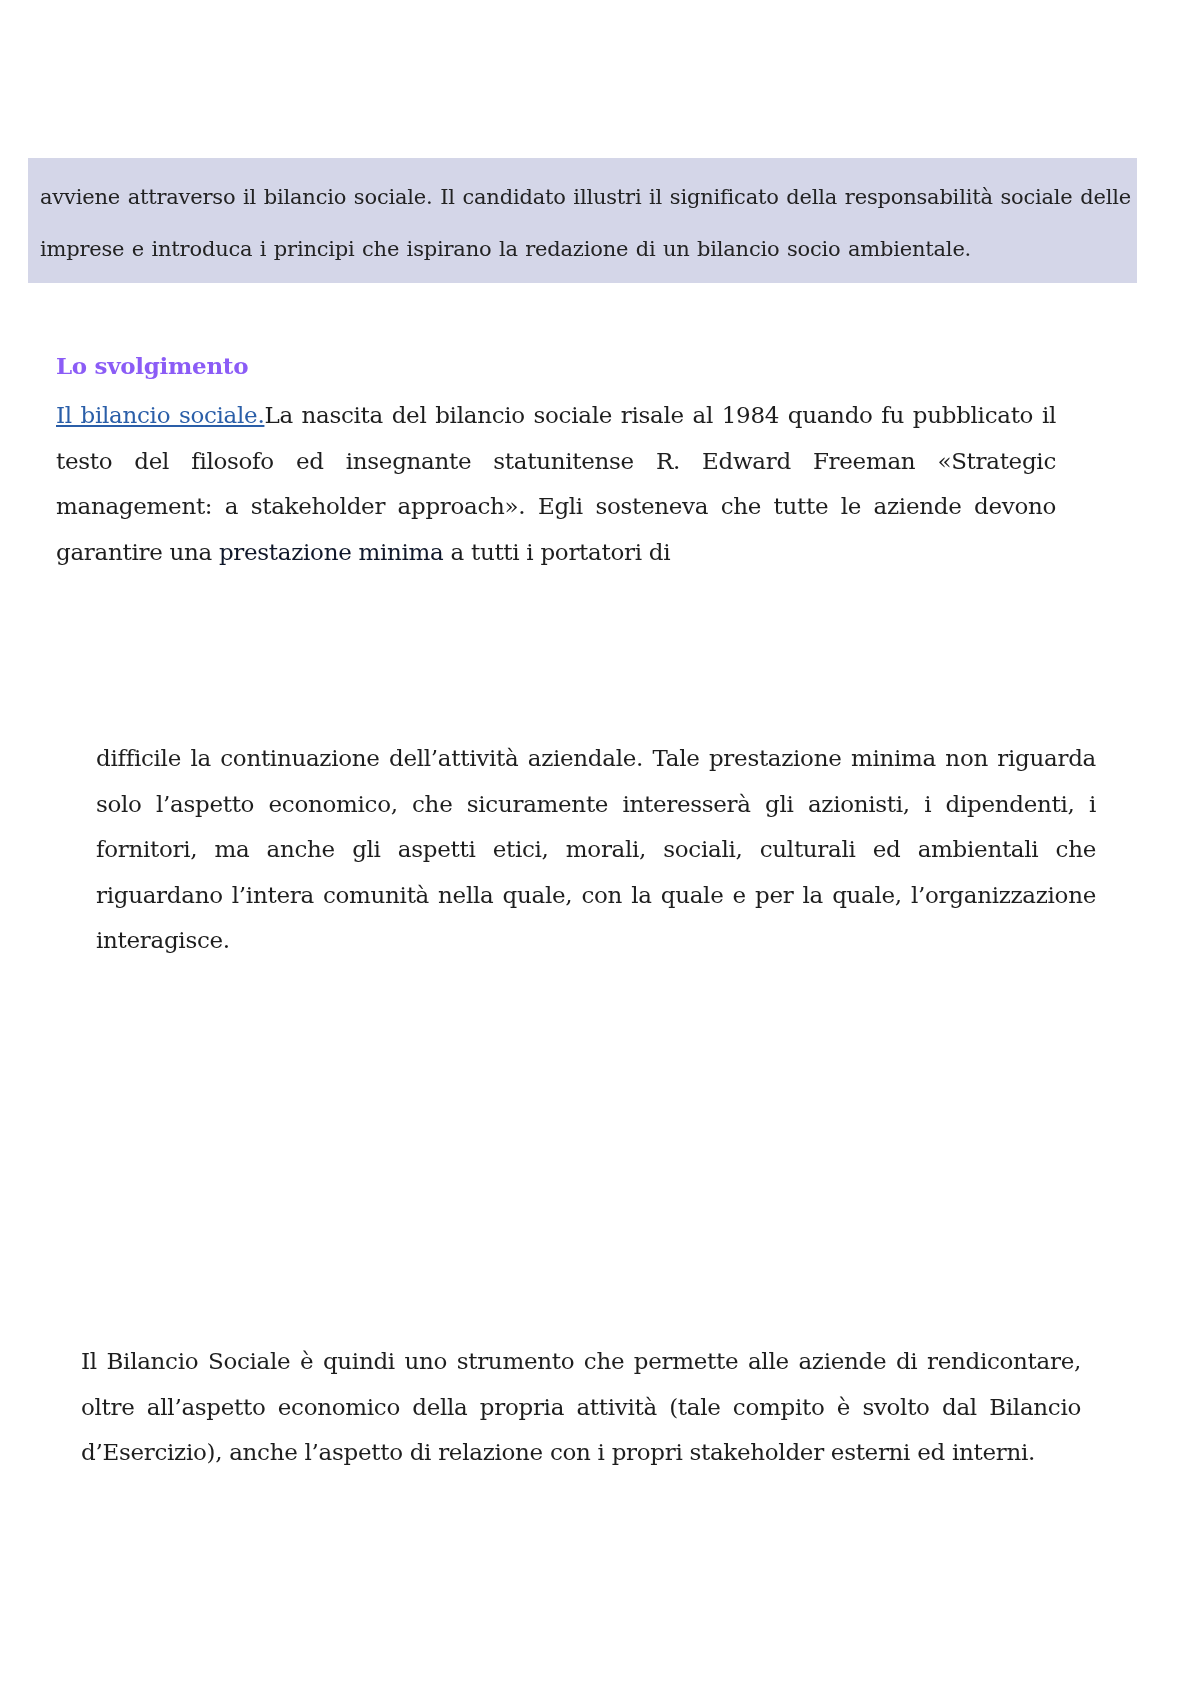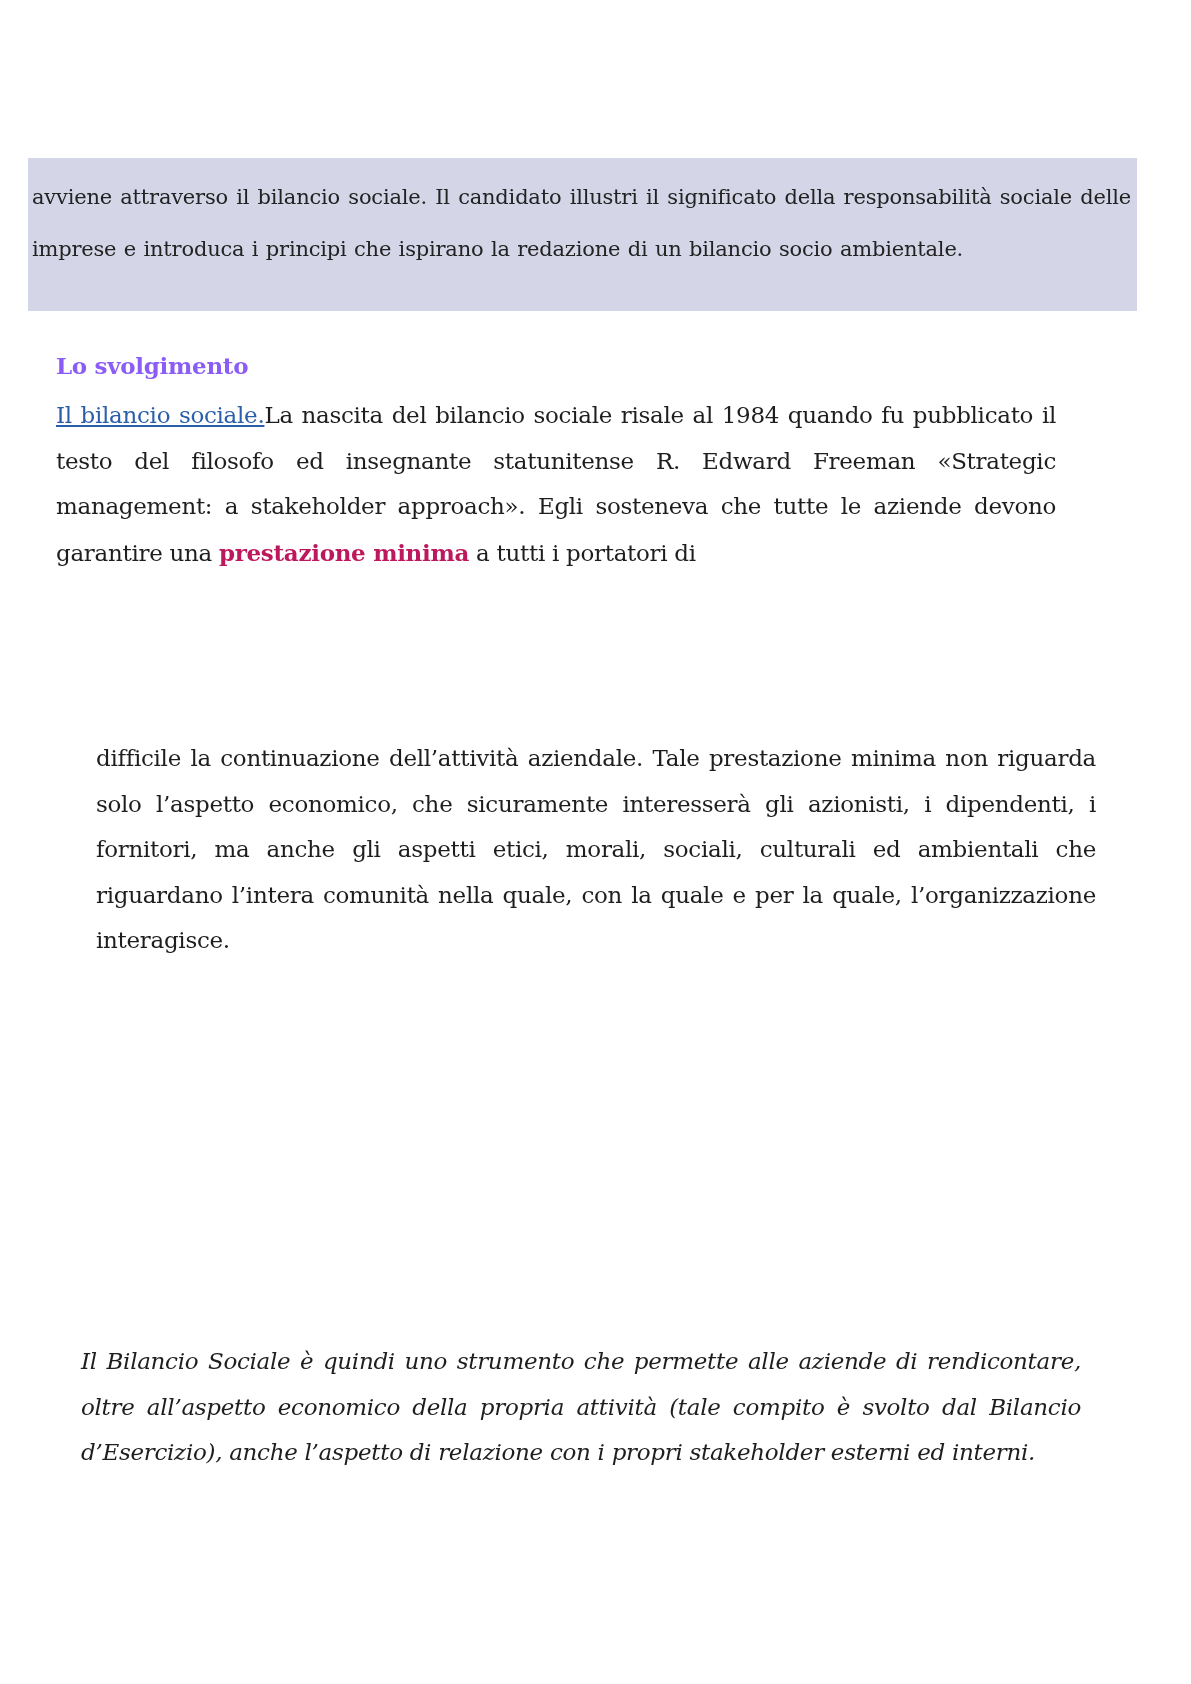--- a/index.html
+++ b/index.html
@@ -13,24 +13,24 @@
       position: relative;
       overflow: hidden;
       font-family: "DejaVu Serif", "Liberation Serif", serif;
       color: #1e1e1e;
     }
     .prompt-box {
       position: absolute;
       left: 28px;
       top: 158px;
       width: 1109px;
-      height: 153px;
+      height: 125px;
       background: #d4d6e8;
       box-sizing: border-box;
-      padding: 13px 6px 0 4px;
+      padding: 13px 6px 0 12px;
     }
     .prompt-text {
       font-family: "DejaVu Serif", "Liberation Serif", serif;
       font-size: 21px;
       line-height: 52px;
       text-align: justify;
       text-align-last: left;
       color: #222;
       margin: 0;
       letter-spacing: -0.2px;
@@ -65,29 +65,28 @@
     }
     .para2 {
       left: 96px;
       top: 736px;
       width: 1000px;
     }
     .para3 {
       left: 81px;
       top: 1339px;
       width: 1000px;
-      font-style: italic;
     }
     .lead-link {
       color: #2a5ea8;
       text-decoration: underline;
     }
     .strong {
-      font-weight: bold;
-      color: #be185d;
+      font-weight: normal;
+      color: #0f172a;
     }
   </style>
 </head>
 <body>
 
 <div class="prompt-box">
   <p class="prompt-text">avviene attraverso il bilancio sociale. Il candidato illustri il significato della responsabilità sociale delle imprese e introduca i principi che ispirano la redazione di un bilancio socio ambientale.</p>
 </div>
 
 <h2 class="heading">Lo svolgimento</h2>

